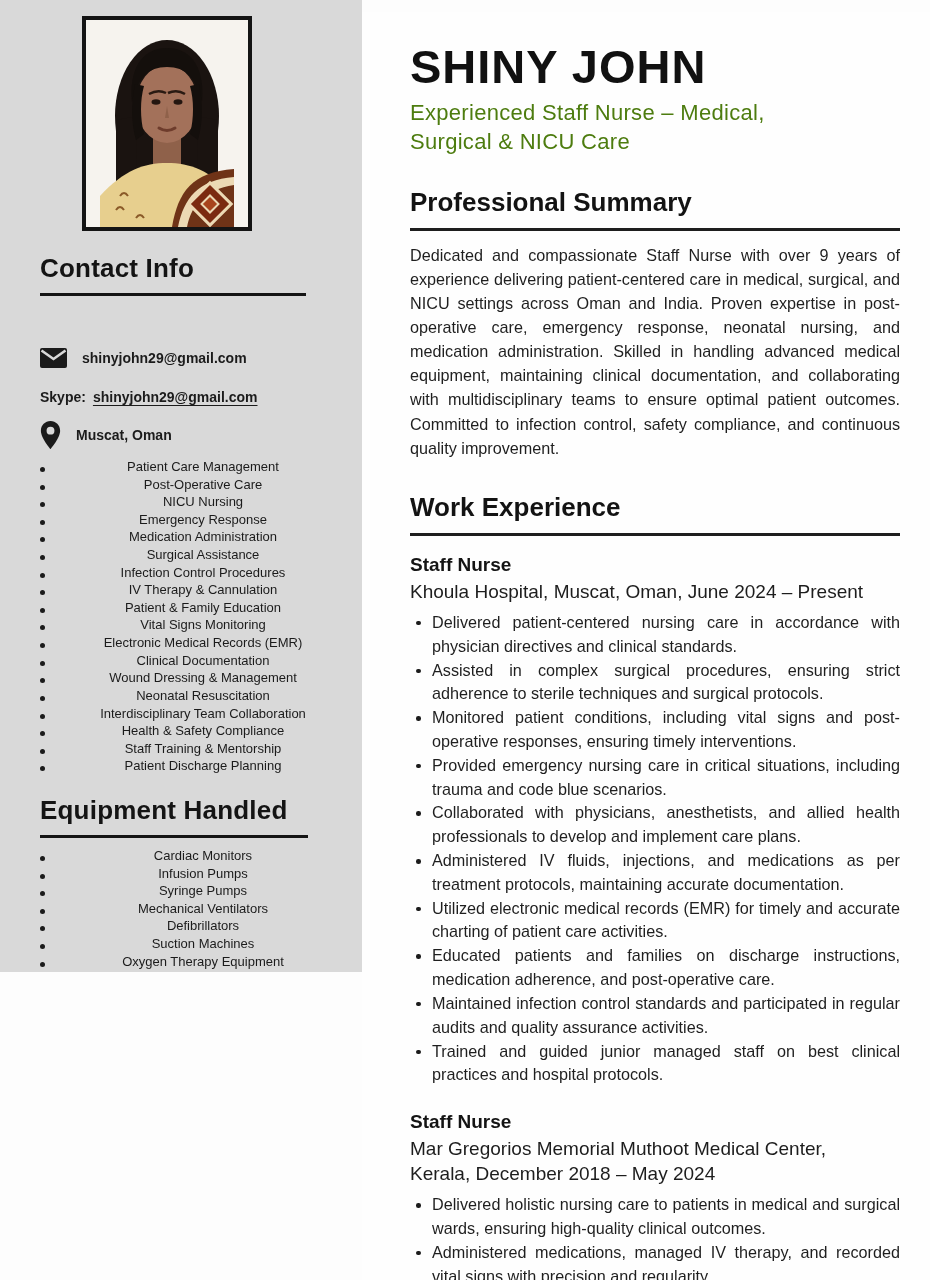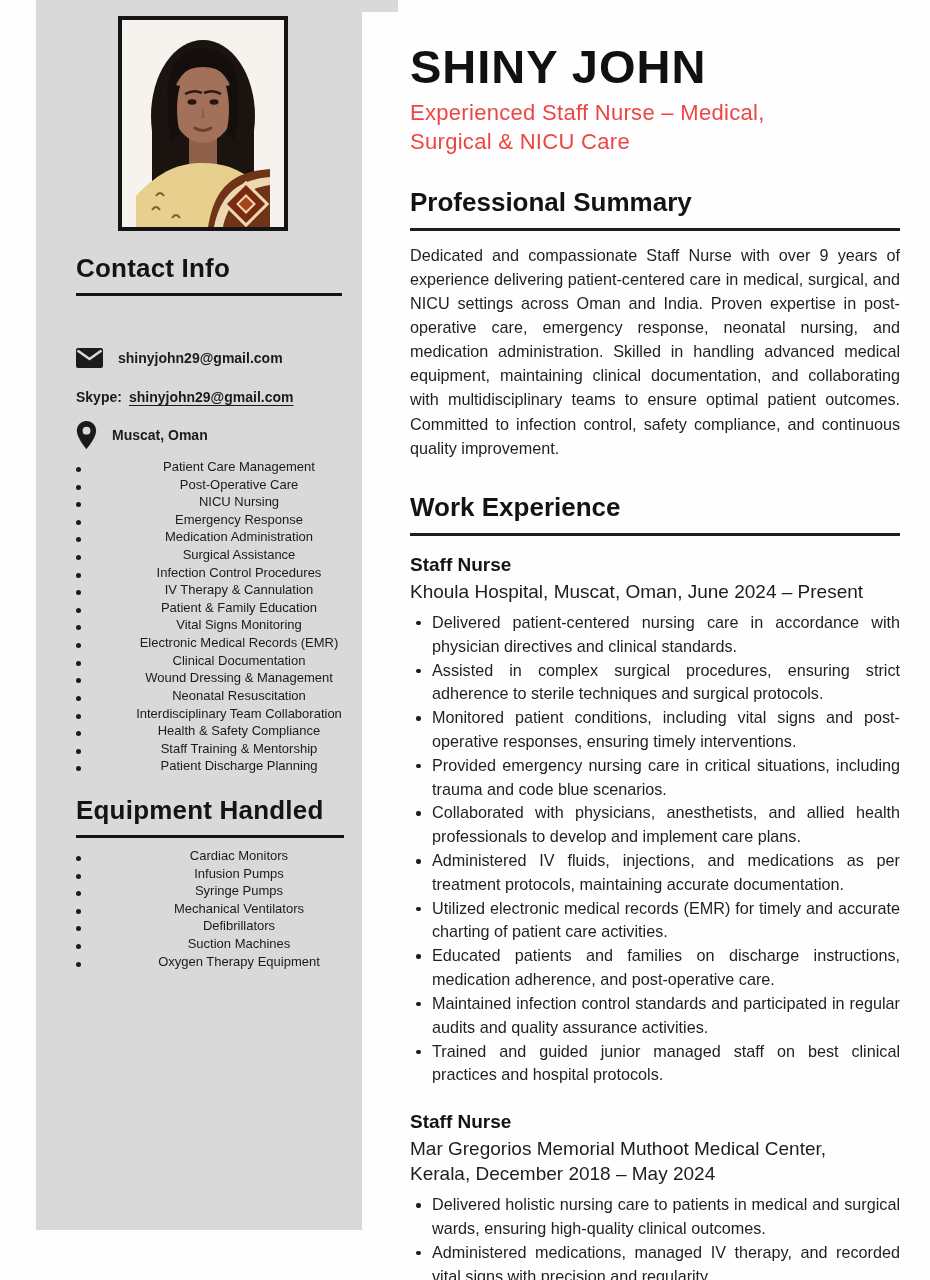--- a/index.html
+++ b/index.html
@@ -13,23 +13,22 @@
   .page {
     position: relative;
     width: 930px; height: 1280px;
     background: #fdfdfd;
     overflow: hidden;
   }
 
   
   .sidebar {
     position: absolute; left: 0; top: 0;
-    width: 362px; height: 1230px;
+    width: 362px; height: 972px;
     background: #d9d9d9;
-    margin-left: 36px;
   }
   .photo-frame {
     margin: 16px 0 0 82px;
     width: 170px; height: 215px;
     border: 4px solid #141414;
     background: #f6f3ee;
     overflow: hidden;
   }
   .photo-frame svg { display: block; }
 
@@ -86,21 +85,21 @@
     width: 568px; height: 1280px;
     background: #fefefe;
     padding: 0 30px 0 48px;
   }
   .candidate-name {
     margin: 30px 0 8px 0;
     font-size: 47px; font-weight: bold; color: #111;
     letter-spacing: 1px; line-height: 1.05;
   }
   .candidate-title {
-    font-size: 22px; color: #ef4444; line-height: 1.3;
+    font-size: 22px; color: #4d7c0f; line-height: 1.3;
     letter-spacing: 0.3px;
   }
   .section-heading {
     font-size: 26px; font-weight: bold; color: #131313;
     padding-bottom: 10px;
     border-bottom: 3px solid #1e1e1e;
     margin: 0;
   }
   .ps-heading { margin-top: 30px; }
   .we-heading { margin-top: 32px; }

